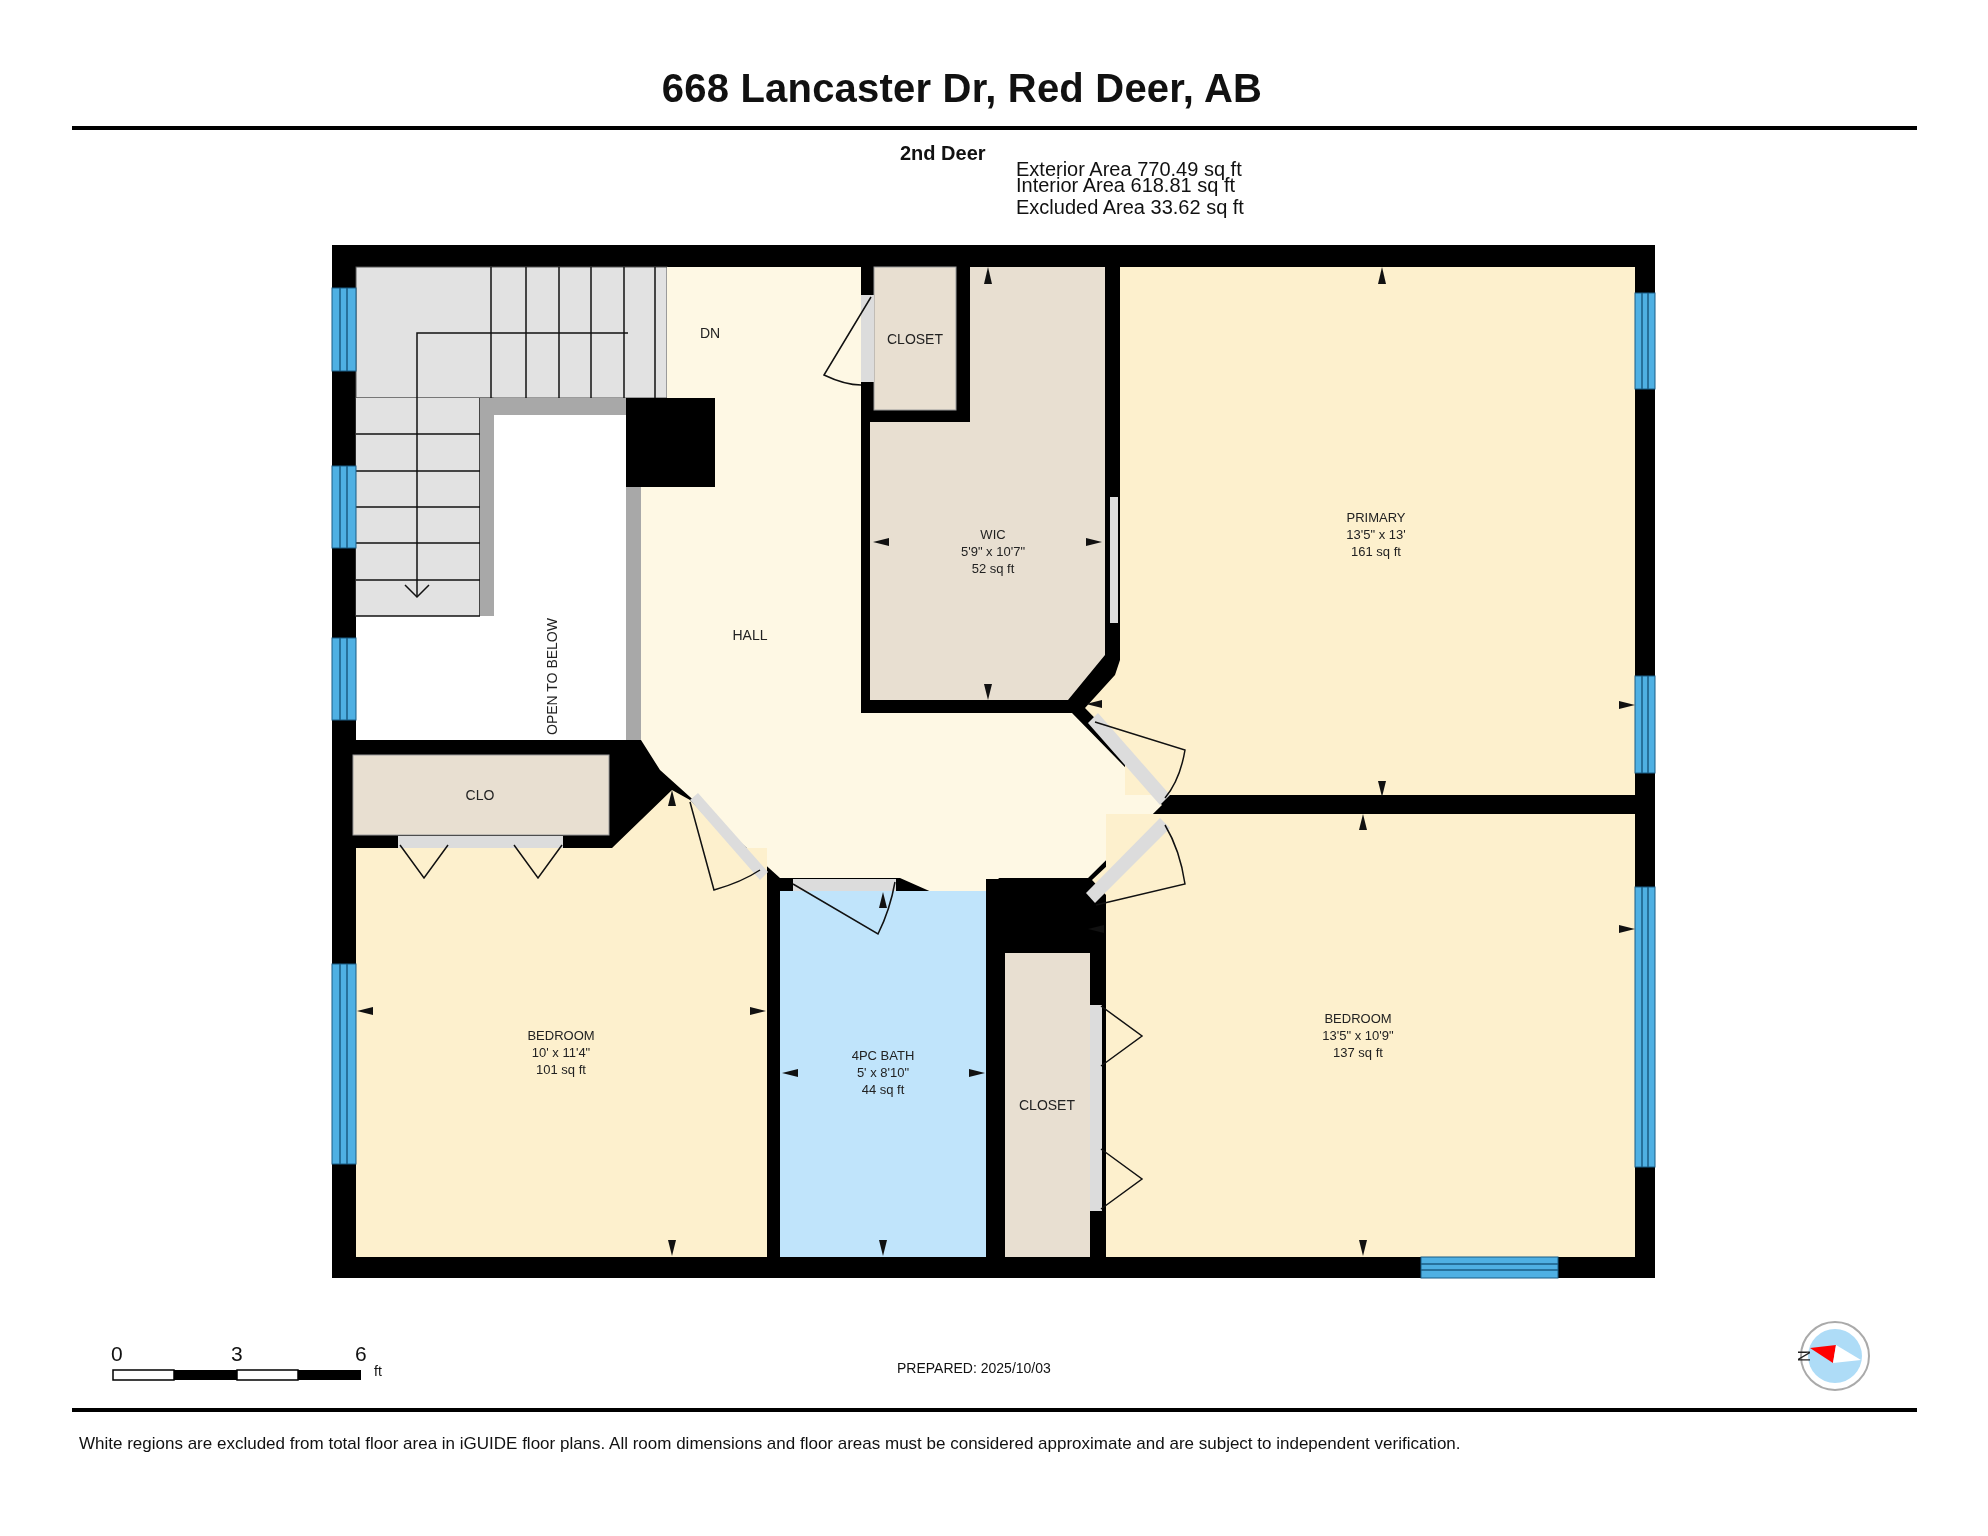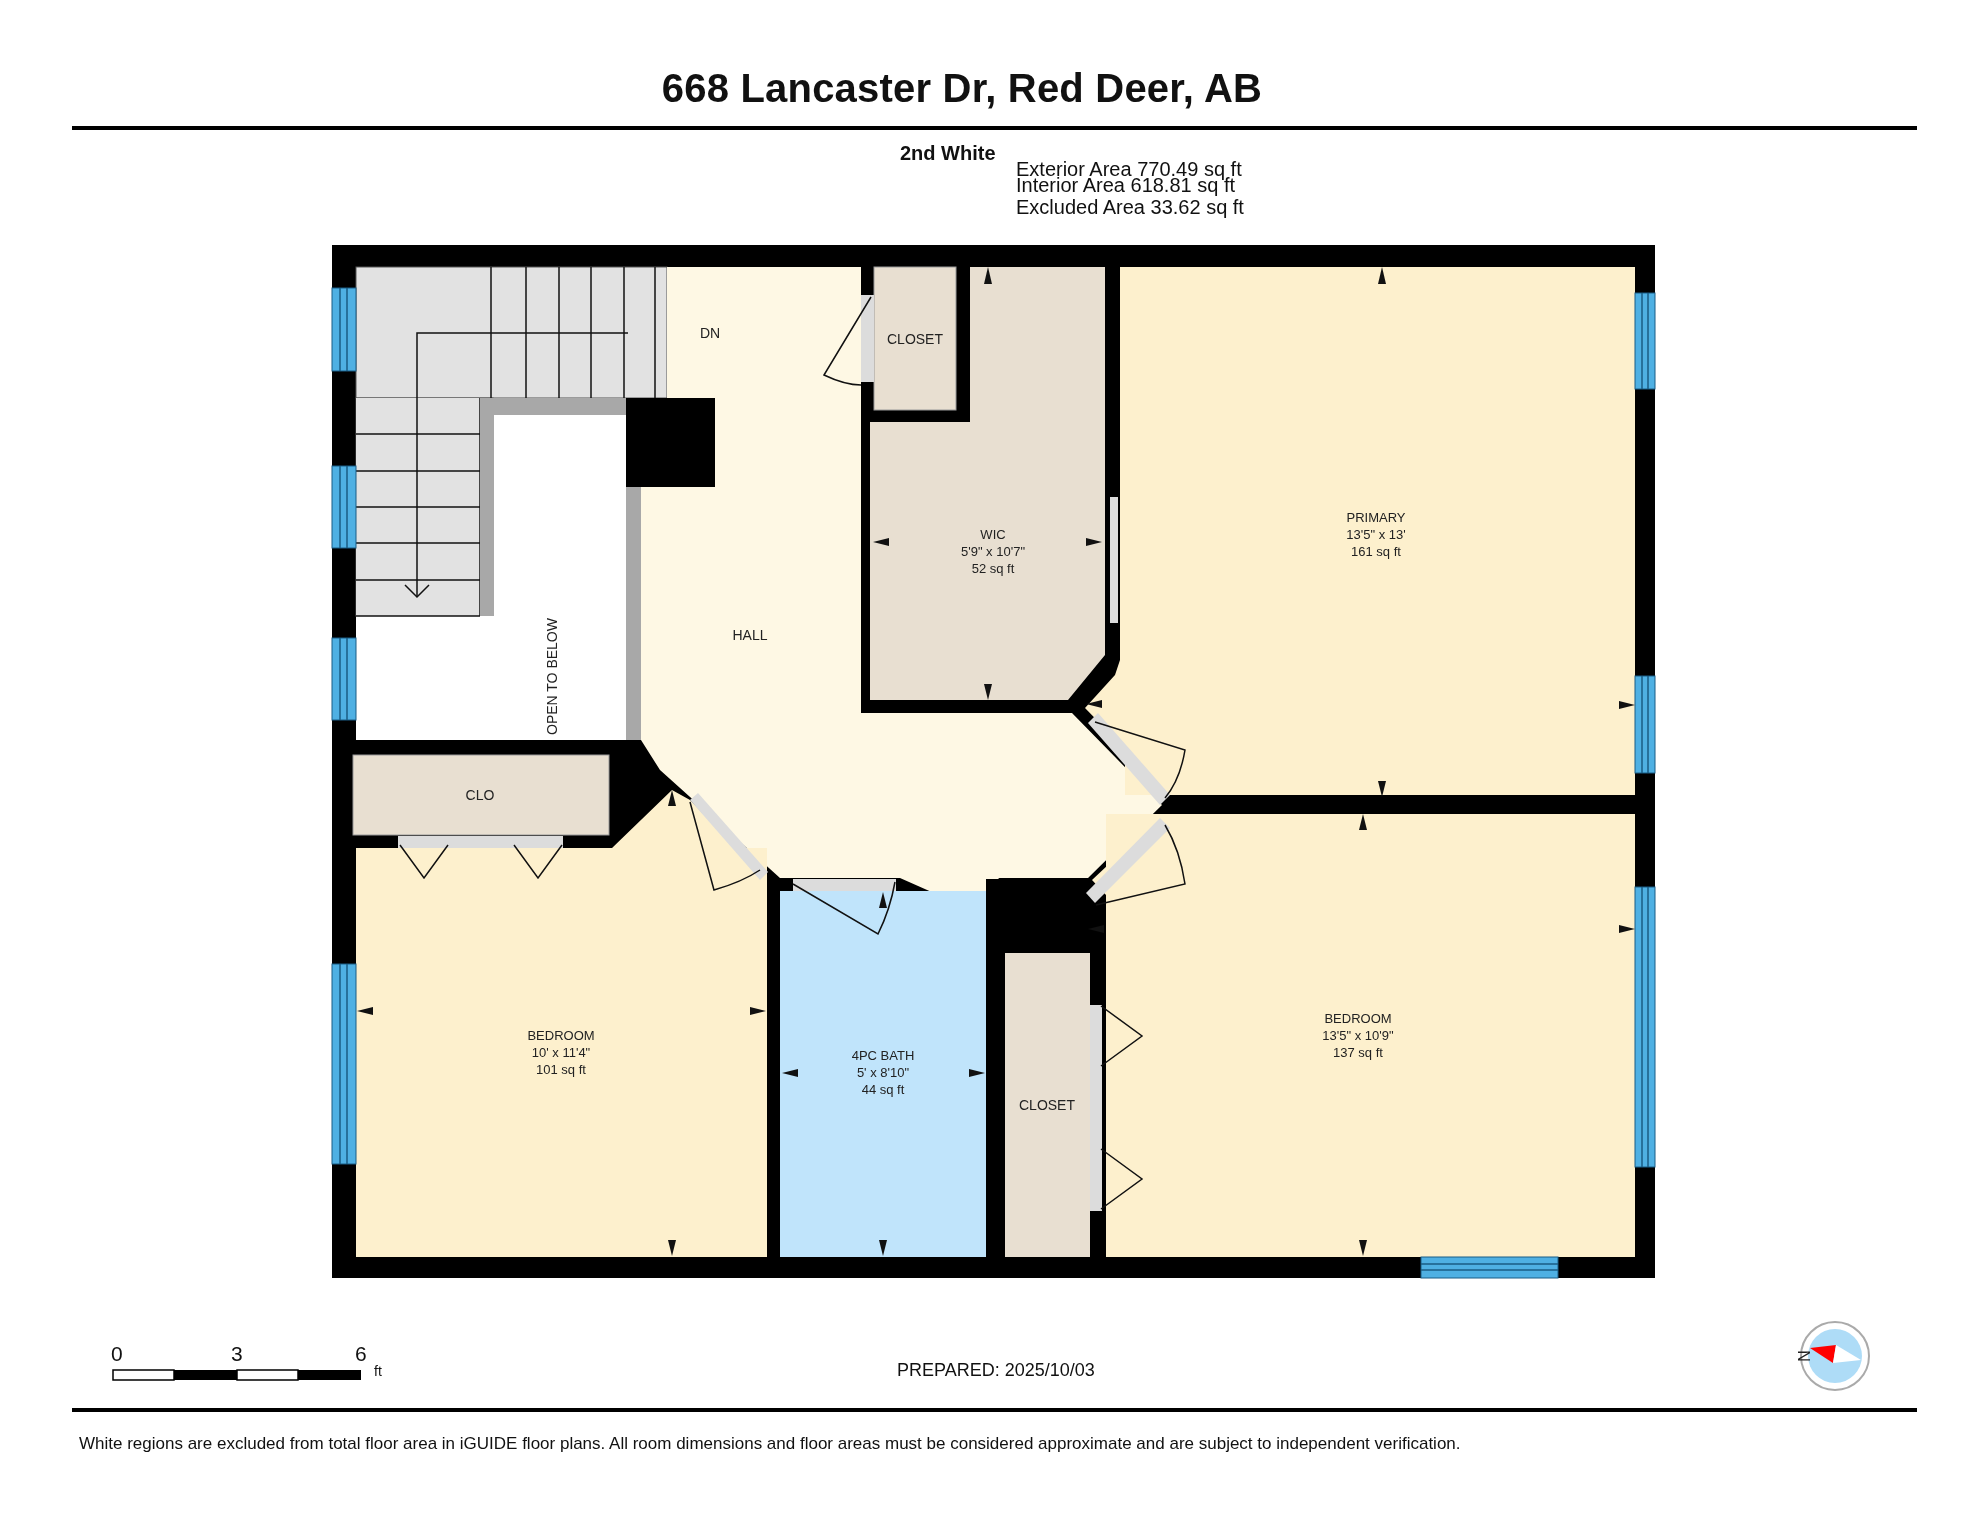--- a/index.html
+++ b/index.html
@@ -4,31 +4,31 @@
 <style>
   html, body { margin:0; padding:0; background:#ffffff; }
   body { width:1988px; height:1536px; position:relative; overflow:hidden; font-family:"Liberation Sans", sans-serif; color:#111; }
   .title { position:absolute; left:0; width:1924px; top:66px; text-align:center; font-size:40px; font-weight:bold; letter-spacing:0.2px; }
   .rule { position:absolute; left:72px; width:1845px; height:4px; background:#000; }
   .floor-label { position:absolute; left:900px; top:142px; font-size:20px; font-weight:bold; }
   .area-line { position:absolute; left:1016px; font-size:20px; }
   .plan { position:absolute; left:0; top:0; }
   .scale-num { position:absolute; top:1342px; font-size:21px; }
   .scale-unit { position:absolute; left:374px; top:1363px; font-size:14px; }
-  .prepared { position:absolute; left:897px; top:1360px; font-size:18px; }
+  .prepared { position:absolute; left:897px; top:1360px; font-size:14px; }
   .disclaimer { position:absolute; left:79px; top:1434px; font-size:17px; }
   svg text { font-family:"Liberation Sans", sans-serif; fill:#222; }
 </style>
 </head>
 <body>
 
 <div class="title">668 Lancaster Dr, Red Deer, AB</div>
 <div class="rule" style="top:126px;"></div>
 
-<div class="floor-label">2nd White</div>
+<div class="floor-label">2nd Deer</div>
 <div class="area-line" style="top:142px;margin-top:16px;">Exterior Area 770.49 sq ft</div>
 <div class="area-line" style="top:174px;">Interior Area 618.81 sq ft</div>
 <div class="area-line" style="top:196px;">Excluded Area 33.62 sq ft</div>
 
 <svg class="plan" width="1988" height="1536" viewBox="0 0 1988 1536">
 
   <rect x="332" y="245" width="1323" height="1033" fill="#000"></rect>
 
   <g>
     <rect x="356" y="267" width="311" height="131" fill="#e2e2e2" stroke="#555" stroke-width="1"></rect>

